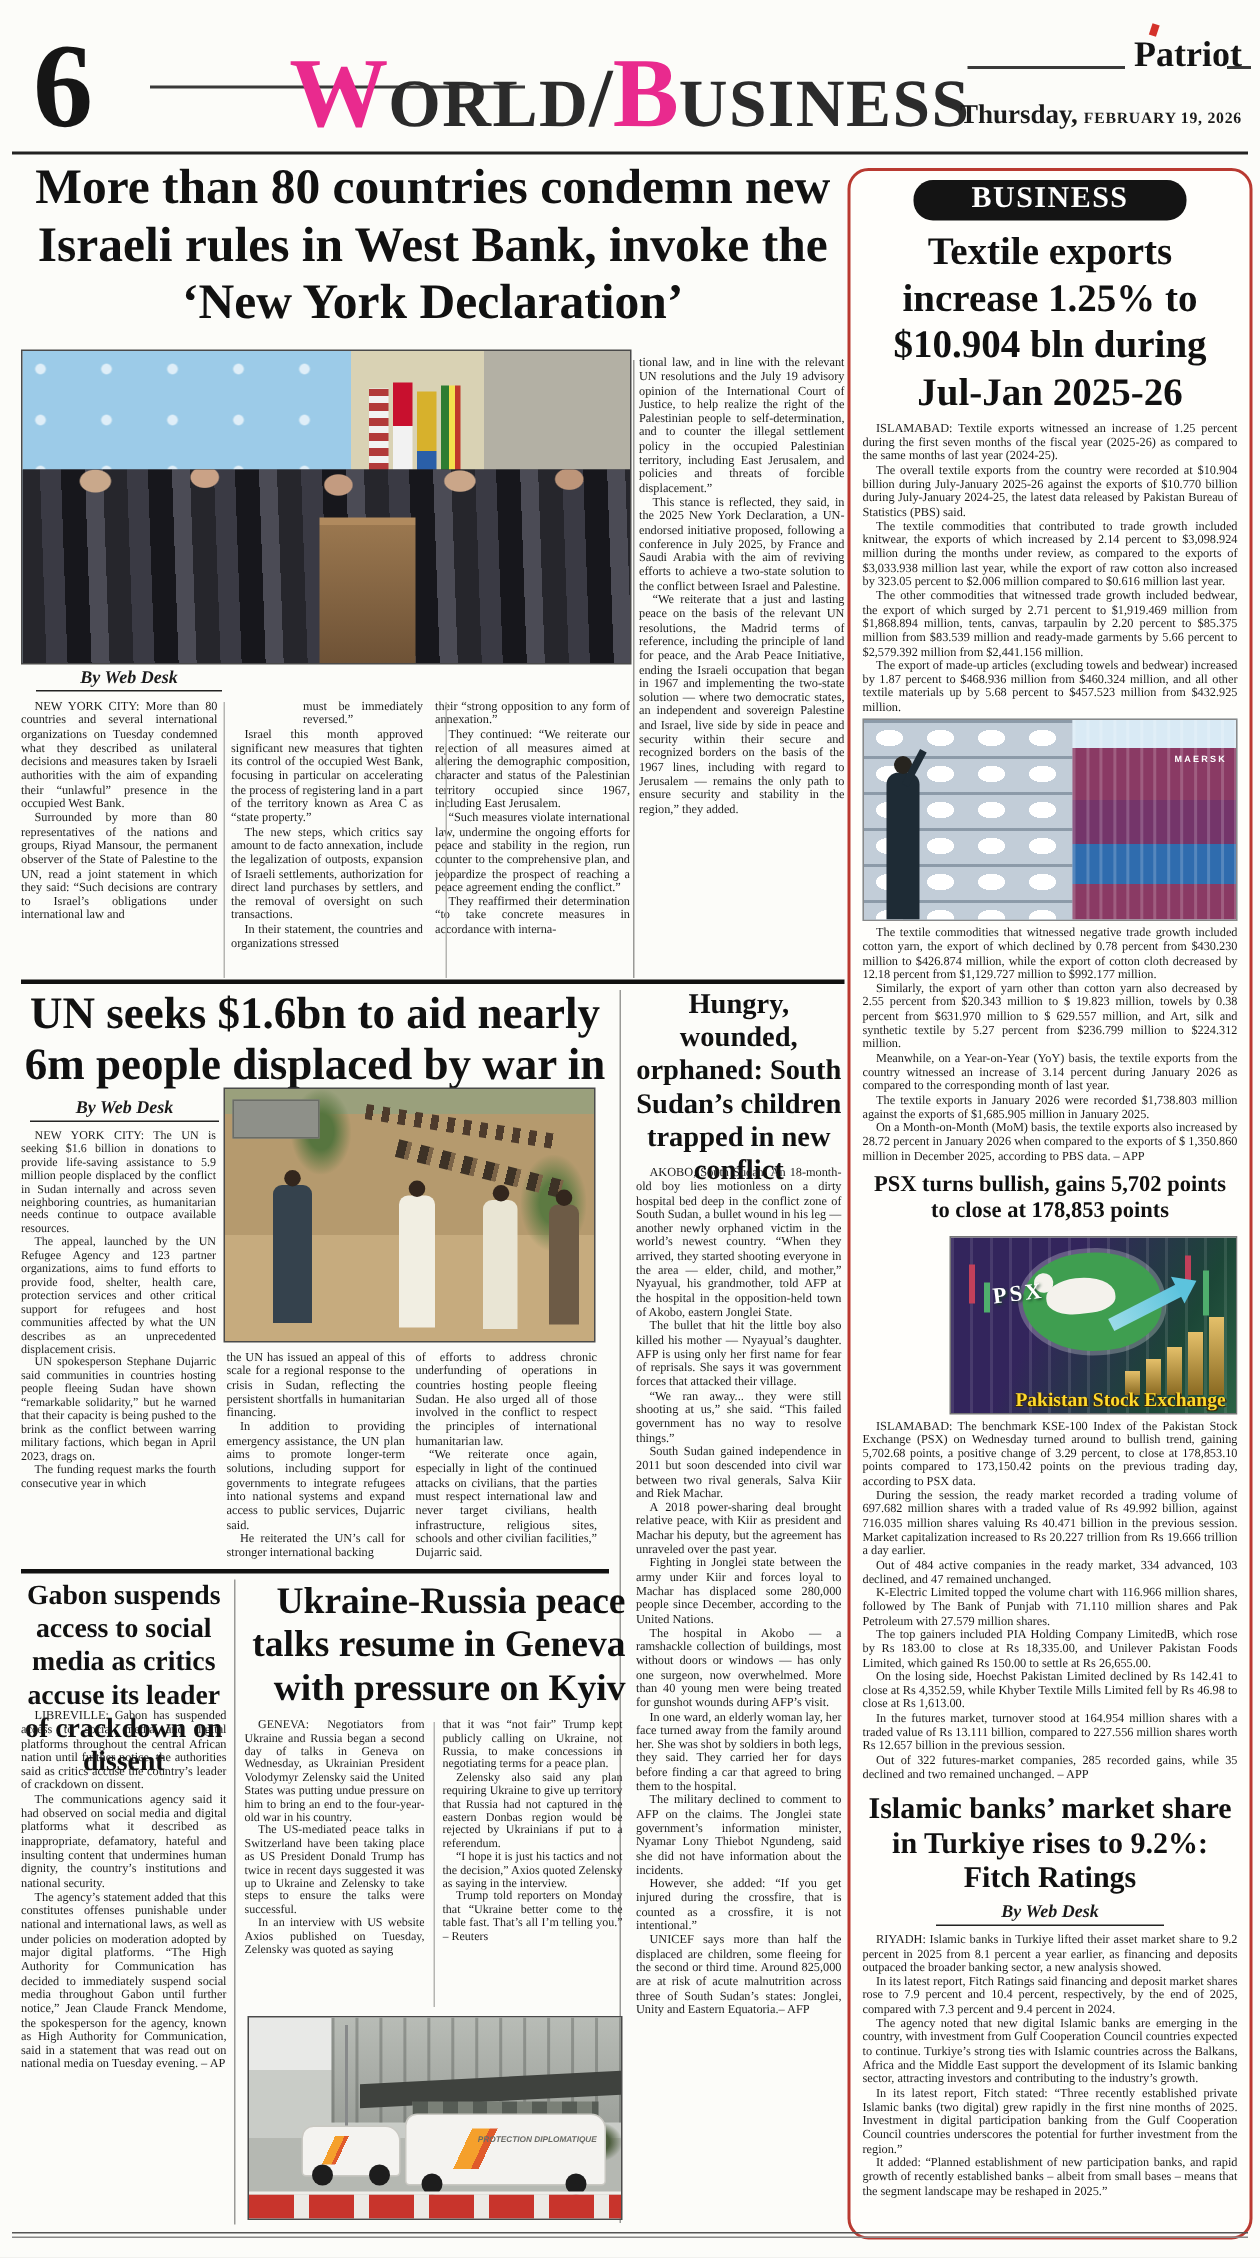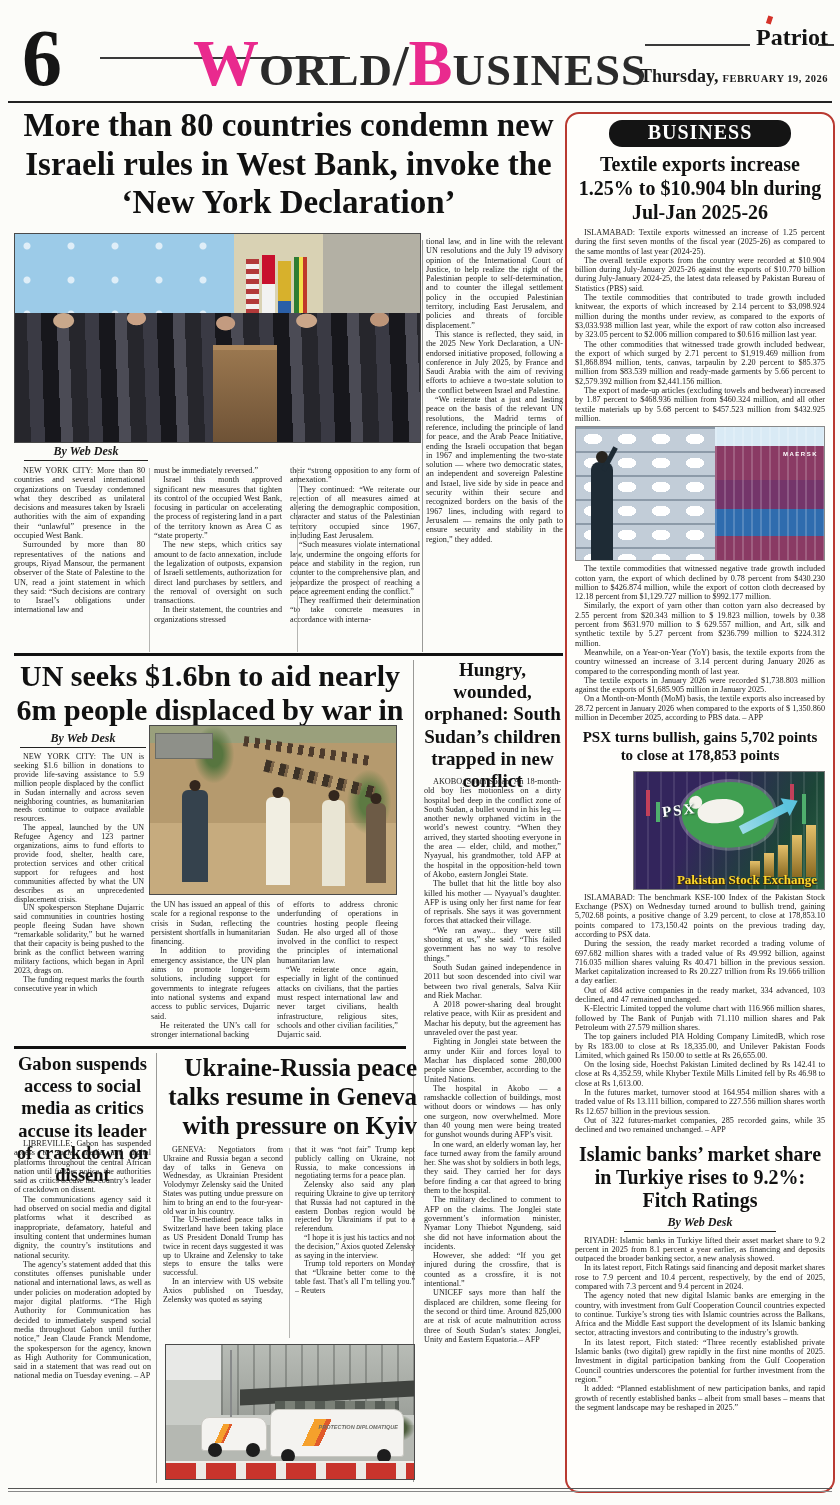--- a/index.html
+++ b/index.html
@@ -151,21 +151,21 @@
         <p style="text-indent: 0px;">tional law, and in line with the relevant UN resolutions and the July 19 advisory opinion of the International Court of Justice, to help realize the right of the Palestinian people to self-determination, and to counter the illegal settlement policy in the occupied Palestinian territory, including East Jerusalem, and policies and threats of forcible displacement.”</p>
         <p>This stance is reflected, they said, in the 2025 New York Declaration, a UN-endorsed initiative proposed, following a conference in July 2025, by France and Saudi Arabia with the aim of reviving efforts to achieve a two-state solution to the conflict between Israel and Palestine.</p>
         <p>“We reiterate that a just and lasting peace on the basis of the relevant UN resolutions, the Madrid terms of reference, including the principle of land for peace, and the Arab Peace Initiative, ending the Israeli occupation that began in 1967 and implementing the two-state solution — where two democratic states, an independent and sovereign Palestine and Israel, live side by side in peace and security within their secure and recognized borders on the basis of the 1967 lines, including with regard to Jerusalem — remains the only path to ensure security and stability in the region,” they added.</p>
       </div>
     <span class="byline" style="position:absolute;left:10px;top:338px;width:112px;">By Web Desk</span>
     <div class="col body" style="position:absolute;left:0;top:360px;width:131px;height:186px;">
         <p>NEW YORK CITY: More than 80 countries and several international organizations on Tuesday condemned what they described as unilateral decisions and measures taken by Israeli authorities with the aim of expanding their “unlawful” presence in the occupied West Bank.</p>
         <p>Surrounded by more than 80 representatives of the nations and groups, Riyad Mansour, the permanent observer of the State of Palestine to the UN, read a joint statement in which they said: “Such decisions are contrary to Israel’s obligations under international law and</p>
       </div>
     <div class="col body" style="position:absolute;left:140px;top:360px;width:128px;height:186px;">
-        <p style="text-indent: 0px;">must be immediately reversed.”</p>
+        <p style="text-indent: 0px; margin-left: 48px;">must be immediately reversed.”</p>
         <p>Israel this month approved significant new measures that tighten its control of the occupied West Bank, focusing in particular on accelerating the process of registering land in a part of the territory known as Area C as “state property.”</p>
         <p>The new steps, which critics say amount to de facto annexation, include the legalization of outposts, expansion of Israeli settlements, authorization for direct land purchases by settlers, and the removal of oversight on such transactions.</p>
         <p>In their statement, the countries and organizations stressed</p>
       </div>
     <div class="col body" style="position:absolute;left:276px;top:360px;width:130px;height:186px;">
         <p style="text-indent: 0px;">their “strong opposition to any form of annexation.”</p>
         <p>They continued: “We reiterate our rejection of all measures aimed at altering the demographic composition, character and status of the Palestinian territory occupied since 1967, including East Jerusalem.</p>
         <p>“Such measures violate international law, undermine the ongoing efforts for peace and stability in the region, run counter to the comprehensive plan, and jeopardize the prospect of reaching a peace agreement ending the conflict.”</p>
         <p>They reaffirmed their determination “to take concrete measures in accordance with interna-</p>
       </div>
@@ -273,21 +273,21 @@
         <div class="lbl">PROTECTION DIPLOMATIQUE</div>
         <div class="wheel" style="left:10px;"></div>
         <div class="wheel" style="right:12px;"></div>
       </div>
       <div class="barrier"></div>
     </div>
   </div>
 
   <div class="bizbox">
     <div class="biz-banner">BUSINESS</div>
-    <div class="hl" style="font-size:20px;line-height:1.2;margin:5px 2px 4px;">Textile exports increase 1.25% to $10.904 bln during Jul-Jan 2025-26</div>
+    <div class="hl" style="font-size:26px;line-height:1.2;margin:5px 2px 4px;">Textile exports increase 1.25% to $10.904 bln during Jul-Jan 2025-26</div>
     <div class="biz-body">
         <p>ISLAMABAD: Textile exports witnessed an increase of 1.25 percent during the first seven months of the fiscal year (2025-26) as compared to the same months of last year (2024-25).</p>
         <p>The overall textile exports from the country were recorded at $10.904 billion during July-January 2025-26 against the exports of $10.770 billion during July-January 2024-25, the latest data released by Pakistan Bureau of Statistics (PBS) said.</p>
         <p>The textile commodities that contributed to trade growth included knitwear, the exports of which increased by 2.14 percent to $3,098.924 million during the months under review, as compared to the exports of $3,033.938 million last year, while the export of raw cotton also increased by 323.05 percent to $2.006 million compared to $0.616 million last year.</p>
         <p>The other commodities that witnessed trade growth included bedwear, the export of which surged by 2.71 percent to $1,919.469 million from $1,868.894 million, tents, canvas, tarpaulin by 2.20 percent to $85.375 million from $83.539 million and ready-made garments by 5.66 percent to $2,579.392 million from  $2,441.156 million.</p>
         <p>The export of made-up articles (excluding towels and bedwear) increased by 1.87 percent to $468.936 million from $460.324 million, and all other textile materials up by 5.68 percent to $457.523 million from $432.925 million.</p>
       </div>
     <div class="ph-textile">
       <div class="tx-cones"></div>
       <div class="tx-worker"></div>

